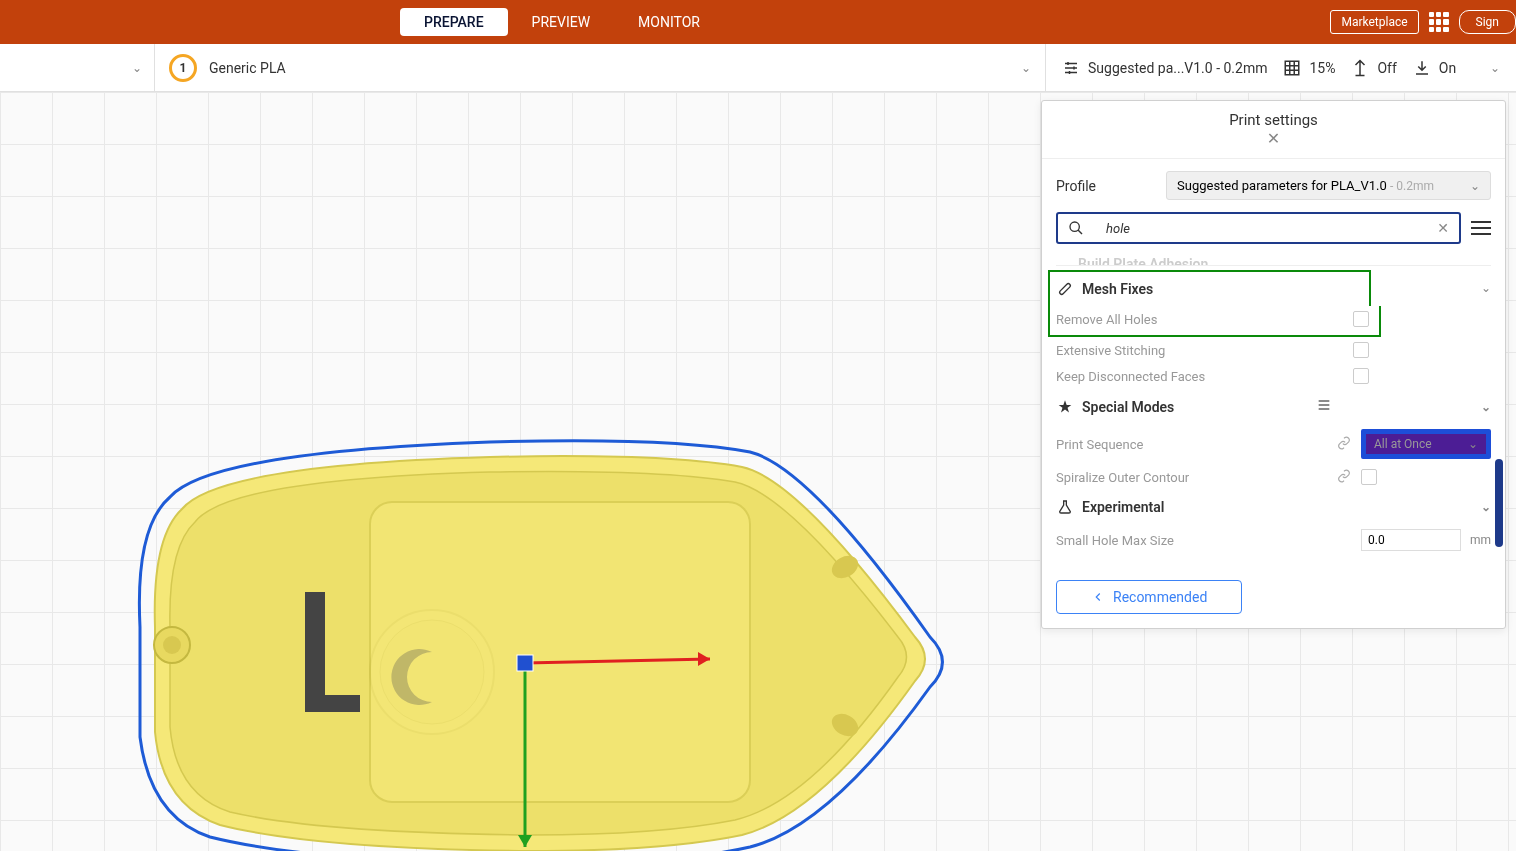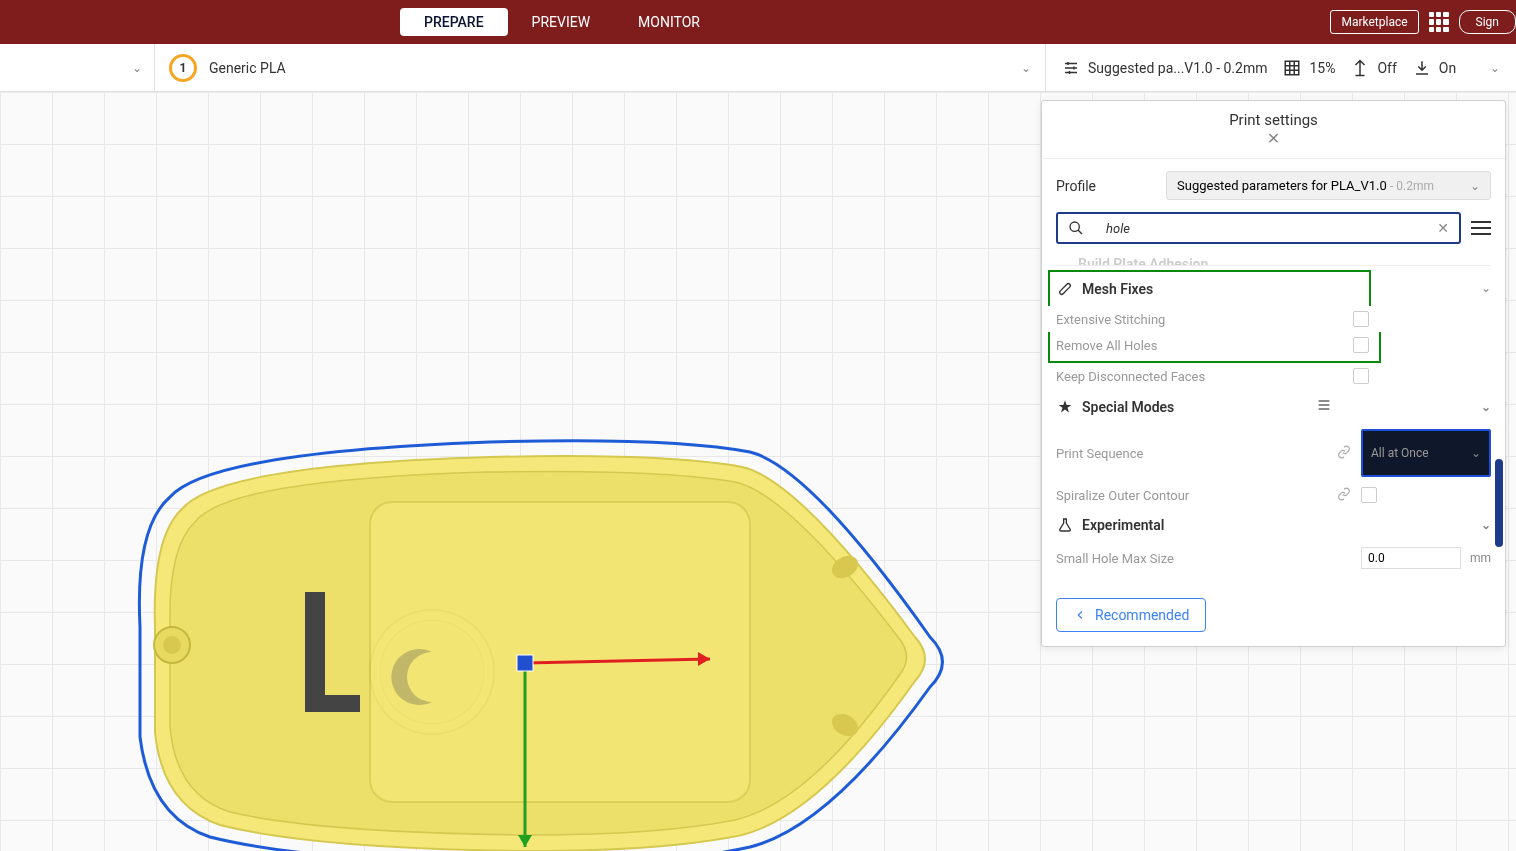--- a/index.html
+++ b/index.html
@@ -1,19 +1,19 @@
 <!DOCTYPE html>
 <html><head>
 <meta charset="utf-8">
 <style>
 * { box-sizing: border-box; margin: 0; padding: 0; font-family: -apple-system, BlinkMacSystemFont, "Segoe UI", Roboto, sans-serif; }
 body { width: 1516px; height: 851px; overflow: hidden; background: #f5f5f5; }
 
 
-.top-nav { height: 44px; background: #7f1d1d; display: flex; align-items: center; color: #fff; position: relative; }
+.top-nav { height: 44px; background: #c2410c; display: flex; align-items: center; color: #fff; position: relative; }
 .nav-tabs { display: flex; margin-left: 400px; height: 100%; align-items: center; gap: 0; }
 .nav-tab { padding: 6px 24px; font-size: 14px; cursor: pointer; color: #fff; border-radius: 4px; }
 .nav-tab.active { background: #fff; color: #0a1433; font-weight: 500; }
 .nav-right { position: absolute; right: 0; display: flex; align-items: center; gap: 10px; height: 100%; padding-right: 0; }
 .marketplace-btn { border: 1px solid #fff; padding: 4px 10px; font-size: 12px; color: #fff; border-radius: 3px; }
 .apps-icon { width: 20px; height: 20px; display: grid; grid-template-columns: repeat(3,1fr); grid-template-rows: repeat(3,1fr); gap: 2px; }
 .apps-icon span { background: #fff; border-radius: 1px; }
 .signin-btn { border: 1px solid #fff; padding: 4px 16px; font-size: 12px; color: #fff; border-radius: 10px; }
 
 
@@ -51,29 +51,29 @@
 .cat-header { display: flex; align-items: center; gap: 8px; padding: 8px 0; font-size: 14px; font-weight: 600; color: #333; }
 .cat-header.hl { border: 2px solid #0a8a0a; border-bottom: none; padding-left: 6px; margin-left: -8px; margin-right: 110px; }
 .cat-icon { width: 18px; height: 18px; display: flex; align-items: center; justify-content: center; }
 .expand-chev { margin-left: auto; color: #888; font-size: 12px; }
 .setting-row { display: flex; align-items: center; padding: 5px 0 5px 0; font-size: 13px; color: #999; }
 .setting-row.hl { border: 2px solid #0a8a0a; border-top: none; padding-left: 6px; margin-left: -8px; margin-right: 110px; padding-bottom: 8px; }
 .setting-row .label { flex: 1; }
 .checkbox { width: 16px; height: 16px; border: 1px solid #ccc; border-radius: 2px; background: #fff; margin-right: 122px; }
 .setting-row.hl .checkbox { margin-right: 10px; }
 .link-icon { width: 16px; height: 16px; margin-right: 8px; color: #aaa; }
-.dd { background: #0f172a; border: 2px solid #1d4ed8; border-radius: 2px; padding: 15px 8px; font-size: 12px; width: 130px; display: flex; justify-content: space-between; align-items: center; }
+.dd { background: #4c1d95; border: 5px solid #1d4ed8; border-radius: 2px; padding: 3px 8px; font-size: 12px; width: 130px; display: flex; justify-content: space-between; align-items: center; }
 .setting-row .dd { margin-right: 0; }
 .num-input { width: 100px; border: 1px solid #ddd; padding: 3px 6px; font-size: 12px; text-align: left; }
 .unit { width: 30px; text-align: right; color: #888; font-size: 12px; }
 .cat-row-wrap { display: flex; align-items: center; }
 .extra-icon { color: #666; margin-right: 8px; }
 .panel-scroll { position: absolute; right: 2px; top: 205px; width: 8px; height: 88px; background: #1e3a8a; border-radius: 4px; }
 
-.recommended-btn { margin: 10px 14px 14px; border: 1px solid #3b82f6; color: #3b82f6; background: #fff; padding: 8px 16px; border-radius: 4px; font-size: 14px; display: inline-flex; align-items: center; gap: 8px; cursor: pointer; }
+.recommended-btn { margin: 10px 14px 14px; border: 1px solid #3b82f6; color: #3b82f6; background: #fff; padding: 8px 34px; border-radius: 4px; font-size: 14px; display: inline-flex; align-items: center; gap: 8px; cursor: pointer; }
 
 
 .model-area { position: absolute; left: 110px; top: 345px; width: 850px; height: 430px; }
 </style>
 </head>
 <body>
 
 <div class="top-nav">
   <div class="nav-tabs">
     <div class="nav-tab active">PREPARE</div>
@@ -205,26 +205,26 @@
         <div class="cat-header hl" style="flex:1">
           <span class="cat-icon">
             <svg width="16" height="16" viewBox="0 0 24 24" fill="none" stroke="#333" stroke-width="2">
                 <rect x="2" y="9" width="20" height="6" rx="3" transform="rotate(-45 12 12)"></rect>
               </svg>
           </span>
           <span>Mesh Fixes</span>
         </div>
         <span class="expand-chev">⌄</span>
       </div>
-      <div class="setting-row">
-        <span class="label">Extensive Stitching</span>
-        <div class="checkbox"></div>
-      </div>
       <div class="setting-row hl">
         <span class="label">Remove All Holes</span>
+        <div class="checkbox"></div>
+      </div>
+      <div class="setting-row">
+        <span class="label">Extensive Stitching</span>
         <div class="checkbox"></div>
       </div>
       <div class="setting-row">
         <span class="label">Keep Disconnected Faces</span>
         <div class="checkbox"></div>
       </div>
 
       <div class="cat-header">
         <span class="cat-icon">
           <svg width="16" height="16" viewBox="0 0 24 24" fill="#333">

